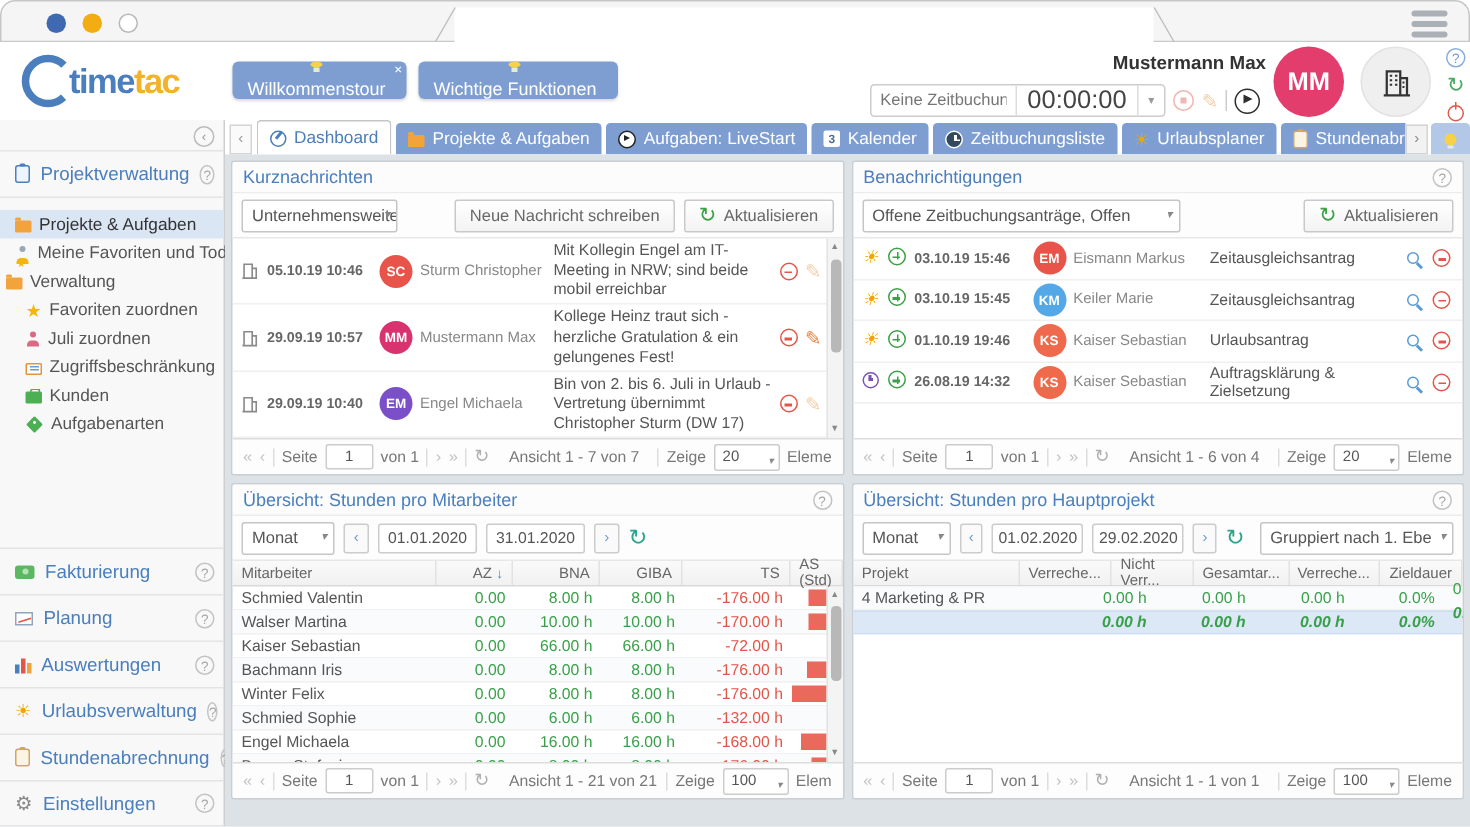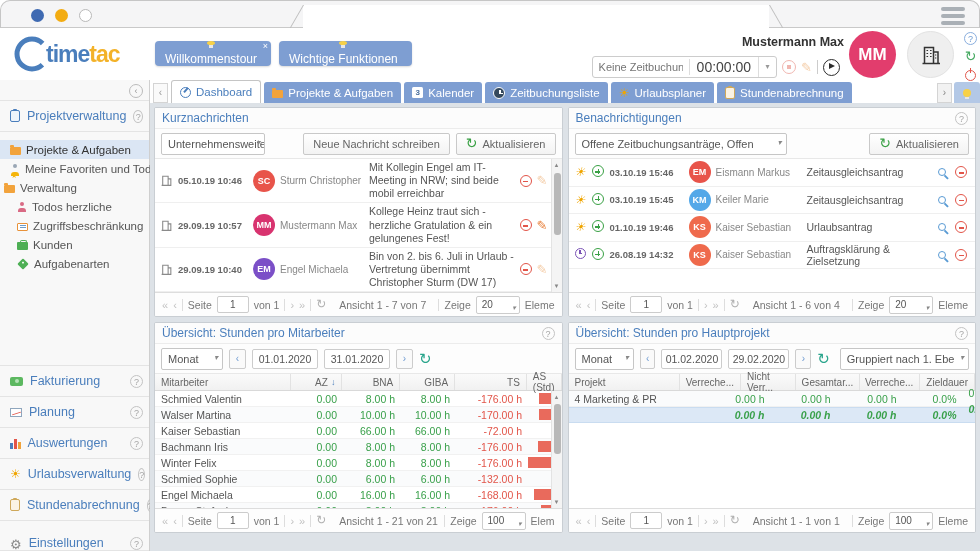--- a/index.html
+++ b/index.html
@@ -28,21 +28,21 @@
   .logo-word .lc { color:#f3b229; }
   .tour-btns { position:absolute; left:155px; top:13px; display:flex; gap:8px; }
   .bluebtn { position:relative; height:25px; background:#7e9ed2; border-radius:4px; color:#fff; font-size:12px; display:flex; align-items:center; gap:7px; padding:0 14px 0 10px; cursor:pointer; box-shadow:0 1px 2px rgba(0,0,0,.15);flex-direction:column; }
   .bluebtn .x { position:absolute; right:3px; top:0px; font-size:9px; color:#fff; }
   .ic-bulb { width:8px; height:8px; background:#f7d148; border-radius:50%; position:relative; display:inline-block; }
   .ic-bulb::after { content:""; position:absolute; left:2px; bottom:-2.5px; width:4px; height:2.5px; background:#e7e7e7; }
   .username { position:absolute; right:136px; top:7px; font-size:12.5px; font-weight:bold; color:#333; }
   .timerbar { position:absolute; right:140px; top:28px; display:flex; align-items:center; gap:5px; }
   .timer-ctl { display:flex; align-items:center; border:1px solid #ccc; border-radius:3px; height:22px; background:#fff; }
   .timer-task { width:96px; padding:0 6px; color:#999; font-size:11px; border:none; outline:none; background:transparent; }
-  .timer-time { padding:0 7px; color:#444; font-size:14px; border-left:1px solid #ddd; }
+  .timer-time { padding:0 7px; color:#444; font-size:17px; border-left:1px solid #ddd; }
   .timer-caret { width:18px; text-align:center; color:#999; border-left:1px solid #ddd; font-size:8px; line-height:20px; cursor:pointer; }
   .g-caret::after { content:"▾"; }
   .ic-stop { width:14px; height:14px; border:1.5px solid #f0b6b0; border-radius:50%; position:relative; display:inline-block; }
   .ic-stop::after { content:""; position:absolute; left:3.5px; top:3.5px; width:4px; height:4px; background:#f0b6b0; }
   .g-pencil::after { content:"✎"; }
   .pen { font-style:normal; font-size:13px; color:#e8813c; cursor:pointer; }
   .pen.dis { color:#f4cda8; }
   .vsep { width:1px; height:14px; background:#ccc; }
   .ic-playbig { width:17px; height:17px; border:1.5px solid #2d2d2d; border-radius:50%; position:relative; display:inline-block; cursor:pointer; }
   .ic-playbig::after { content:""; position:absolute; left:5px; top:3.5px; border-left:6px solid #2d2d2d; border-top:3.5px solid transparent; border-bottom:3.5px solid transparent; }
@@ -56,21 +56,21 @@
   .ic-power { width:11px; height:11px; border:1.5px solid #e2574c; border-radius:50%; position:relative; display:inline-block; cursor:pointer; margin-top:2px; }
   .ic-power::after { content:""; position:absolute; left:3.5px; top:-3px; width:1.5px; height:5px; background:#e2574c; }
 
   
   .shell { display:flex; height:471px; }
   .sidebar { width:150px; background:#f8f8f8; border-right:1px solid #cfcfcf; display:flex; flex-direction:column; font-size:12px; }
   .side-top { height:20px; display:flex; justify-content:flex-end; padding:4px 6px 0 0; }
   .collapse-btn { width:14px; height:14px; border:1px solid #bbb; border-radius:50%; color:#999; font-size:9px; line-height:12px; text-align:center; cursor:pointer; }
   .side-sec { height:31px; display:flex; align-items:center; gap:7px; padding:0 6px 0 10px; border-top:1px solid #e4e4e4; color:#4a7ebc; font-size:12.5px; cursor:pointer; }
   .side-sec .ic-q { margin-left:auto; border-color:#c3c3c3; color:#a5a5a5; }
-  .side-sec:last-child { border-bottom:1px solid #e4e4e4;align-items:flex-end; }
+  .side-sec:last-child { border-bottom:1px solid #e4e4e4; }
   .tree { padding:8px 0 0 0; border-top:1px solid #e4e4e4; }
   .tree-item { height:19px; display:flex; align-items:center; gap:5px; padding-left:10px; color:#555; font-size:11.5px; cursor:pointer; white-space:nowrap; }
   .tree-item.sel { background:#dbe6f4; color:#333; }
   .tree-item.root { padding-left:4px; }
   .tree-item.child { padding-left:17px; }
   .spacer { flex:1; }
 
   
   .ic { display:inline-block; flex-shrink:0; font-style:normal; }
   .ic-clockp { width:11px; height:11px; border:1.5px solid #7a52b5; border-radius:50%; position:relative; }
@@ -284,22 +284,26 @@
       </div>
       <div class="tree-item">
         <span class="ic ic-person pstar" style="color:#9aa7b5"></span>
         <span>Meine Favoriten und Todos</span>
       </div>
       <div class="tree-item root">
         <span class="ic ic-folder"></span>
         <span>Verwaltung</span>
       </div>
       <div class="tree-item child">
+        <i class="ic ystar g-star"></i>
+        <span>Favoriten zuordnen</span>
+      </div>
+      <div class="tree-item child">
         <span class="ic ic-person" style="color:#d96a84"></span>
-        <span>Todos herzliche</span>
+        <span>Juli zuordnen</span>
       </div>
       <div class="tree-item child">
         <span class="ic ic-folderlines"></span>
         <span>Zugriffsbeschränkung</span>
       </div>
       <div class="tree-item child">
         <span class="ic ic-case"></span>
         <span>Kunden</span>
       </div>
       <div class="tree-item child">
@@ -348,20 +352,24 @@
     <div class="tabbar">
       <span class="tabscroll-left">‹</span>
       <div class="tabs-strip">
         <div class="tab active">
           <span class="ic ic-gauge"></span>
           <span>Dashboard</span>
         </div>
         <div class="tab">
           <span class="ic ic-folder"></span>
           <span>Projekte &amp; Aufgaben</span>
+        </div>
+        <div class="tab">
+          <span class="ic ic-playtab"></span>
+          <span>Aufgaben: LiveStart</span>
         </div>
         <div class="tab">
           <span class="ic ic-cal">3</span>
           <span>Kalender</span>
         </div>
         <div class="tab">
           <span class="ic ic-clockdark"></span>
           <span>Zeitbuchungsliste</span>
         </div>
         <div class="tab">

